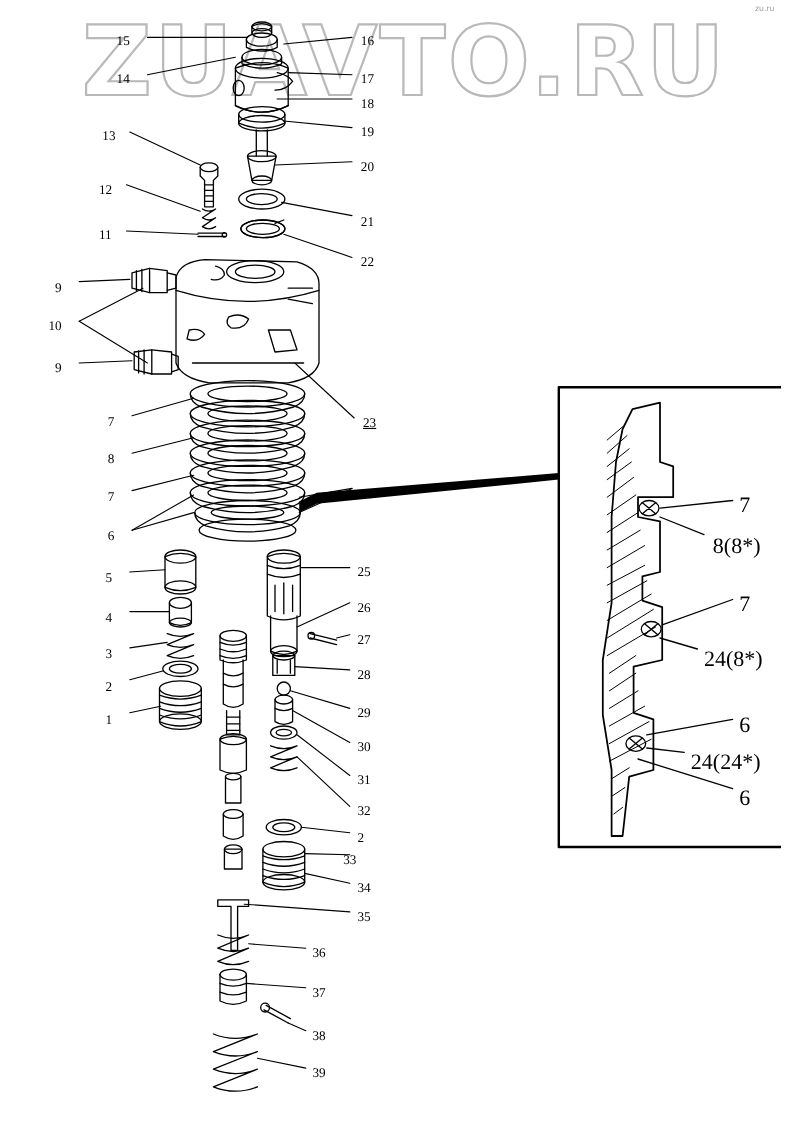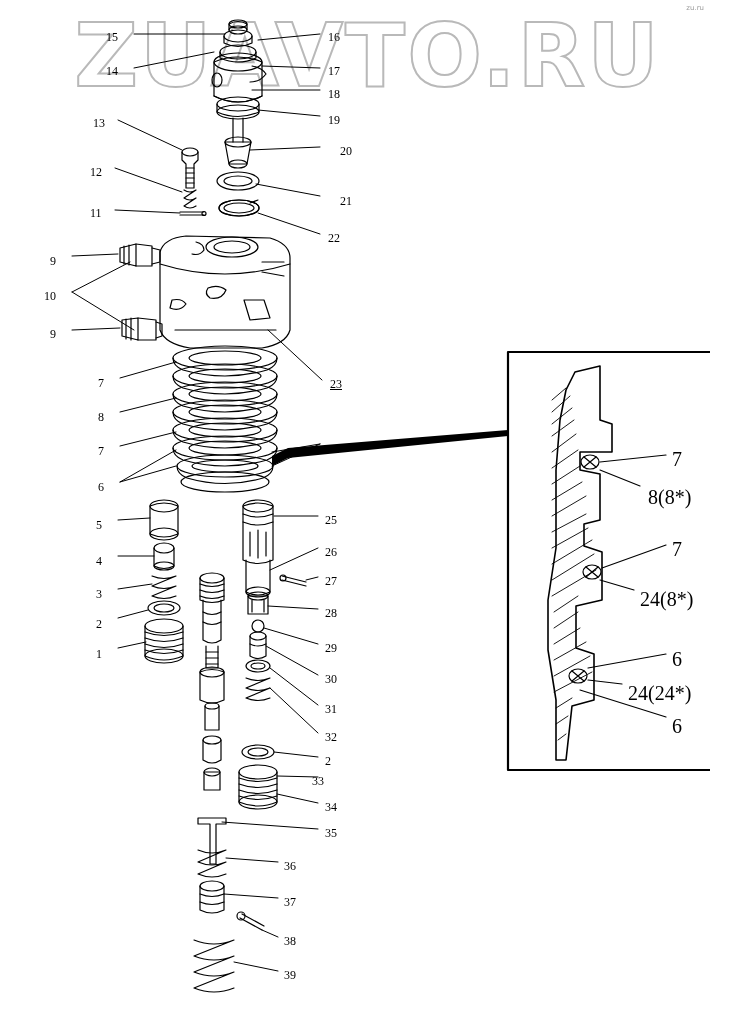--- a/index.html
+++ b/index.html
@@ -326,22 +326,22 @@
       </g>
     </g>
   </svg>
 
   <div class="lbl" style="left:106px; top:28px;">15</div>
   <div class="lbl" style="left:106px; top:62px;">14</div>
   <div class="lbl" style="left:328px; top:28px;">16</div>
   <div class="lbl" style="left:328px; top:62px;">17</div>
   <div class="lbl" style="left:328px; top:85px;">18</div>
   <div class="lbl" style="left:328px; top:111px;">19</div>
-  <div class="lbl" style="left:340px; top:142px;">20</div>
-  <div class="lbl" style="left:328px; top:192px;margin-left:12px;">21</div>
+  <div class="lbl" style="left:328px; top:142px;">20</div>
+  <div class="lbl" style="left:328px; top:192px;">21</div>
   <div class="lbl" style="left:328px; top:229px;">22</div>
   <div class="lbl" style="left:93px;  top:114px;">13</div>
   <div class="lbl" style="left:90px;  top:163px;">12</div>
   <div class="lbl" style="left:90px;  top:204px;">11</div>
   <div class="lbl" style="left:50px;  top:252px;">9</div>
   <div class="lbl" style="left:44px;  top:287px;">10</div>
   <div class="lbl" style="left:50px;  top:325px;">9</div>
   <div class="lbl" style="left:98px;  top:374px;">7</div>
   <div class="lbl" style="left:98px;  top:408px;">8</div>
   <div class="lbl" style="left:98px;  top:442px;">7</div>

